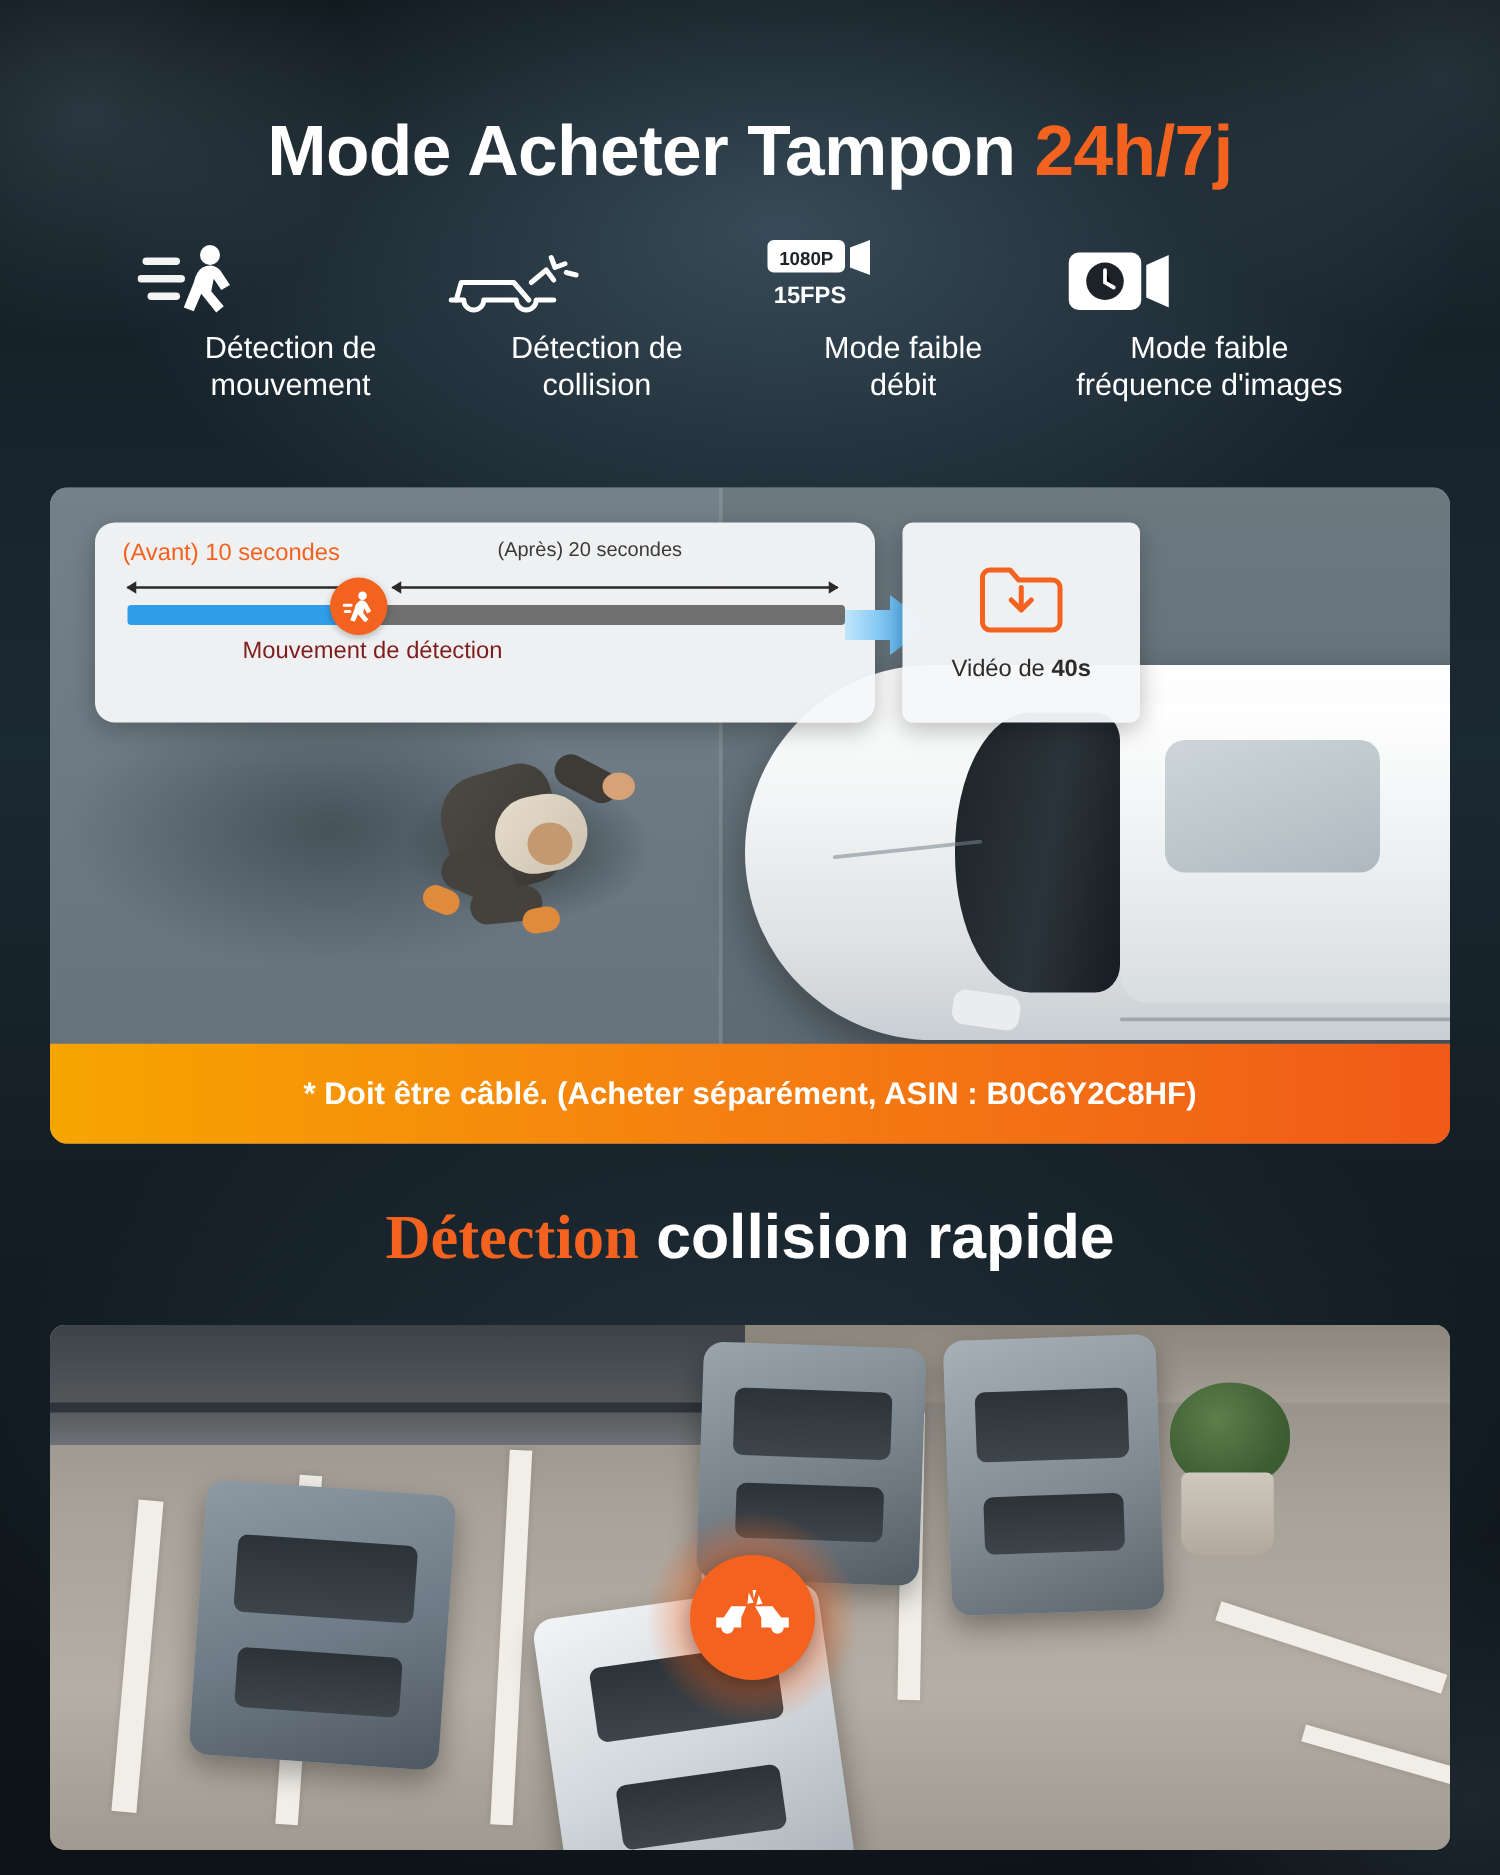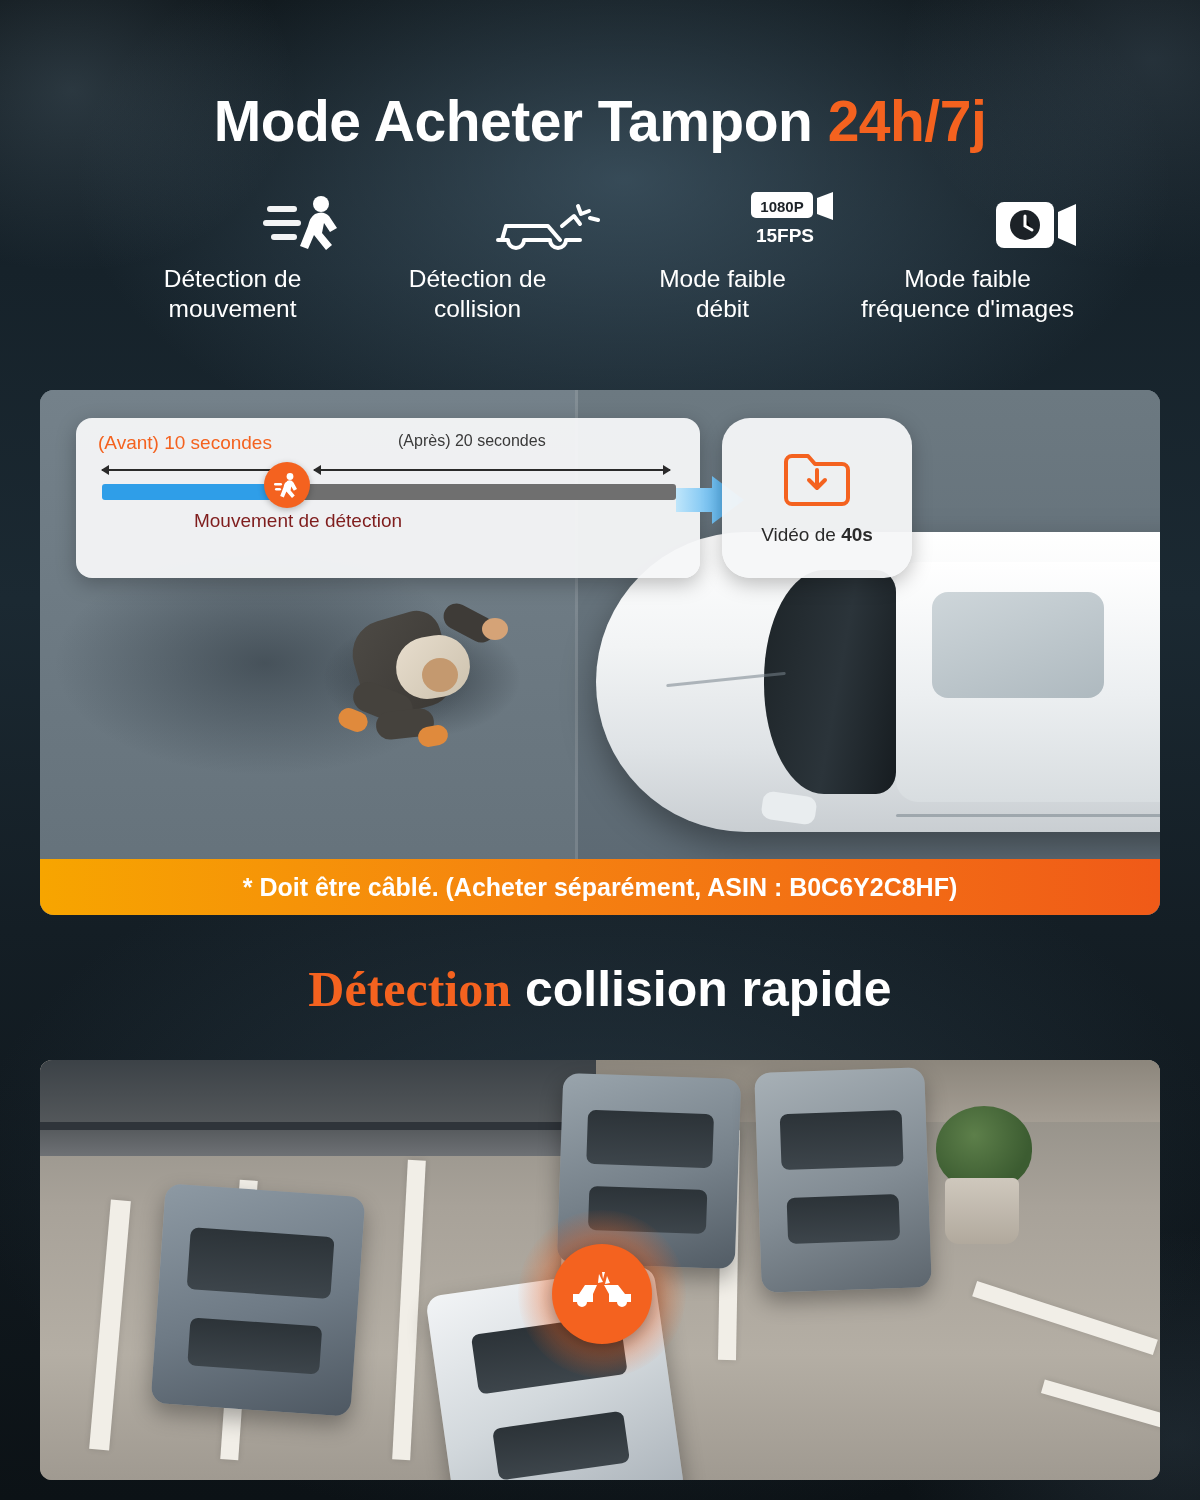--- a/index.html
+++ b/index.html
@@ -54,21 +54,21 @@
   }
   .feature {
     width: 250px;
     text-align: center;
     color: #ffffff;
   }
   .feature .ficon {
     height: 64px;
     display: flex;
     align-items: flex-end;
-    justify-content: flex-end;
+    justify-content: flex-start;
     margin-bottom: 10px;
   }
   .feature .flabel {
     font-size: 24.5px;
     line-height: 1.22;
     font-weight: 500;
   }
 
   
   .panel {
@@ -304,21 +304,21 @@
     color: #7f1d1d;
     padding-right: 180px;
   }
 
   
   .video-card {
     position: absolute;
     left: 682px; top: 28px;
     width: 190px; height: 160px;
     background: rgba(246,247,248,0.95);
-    border-radius: 28px;
+    border-radius: 8px;
     box-shadow: 0 6px 20px rgba(0,0,0,0.25);
     display: flex;
     flex-direction: column;
     align-items: center;
     justify-content: center;
   }
   .video-card .vlabel {
     font-size: 19px;
     color: #2b2b2b;
     margin-top: 12px;
@@ -328,21 +328,21 @@
   .big-arrow {
     position: absolute;
     left: 636px; top: 82px;
     width: 70px; height: 56px;
   }
 
   
   .note-bar {
     position: absolute;
     left: 0; bottom: 0;
-    width: 1120px; height: 56px;
+    width: 1120px; height: 80px;
     background: linear-gradient(90deg, #f7a500 0%, #f58210 45%, #f05a18 100%);
     display: flex;
     align-items: center;
     justify-content: center;
     color: #ffffff;
     font-size: 25px;
     font-weight: bold;
   }
 
   

